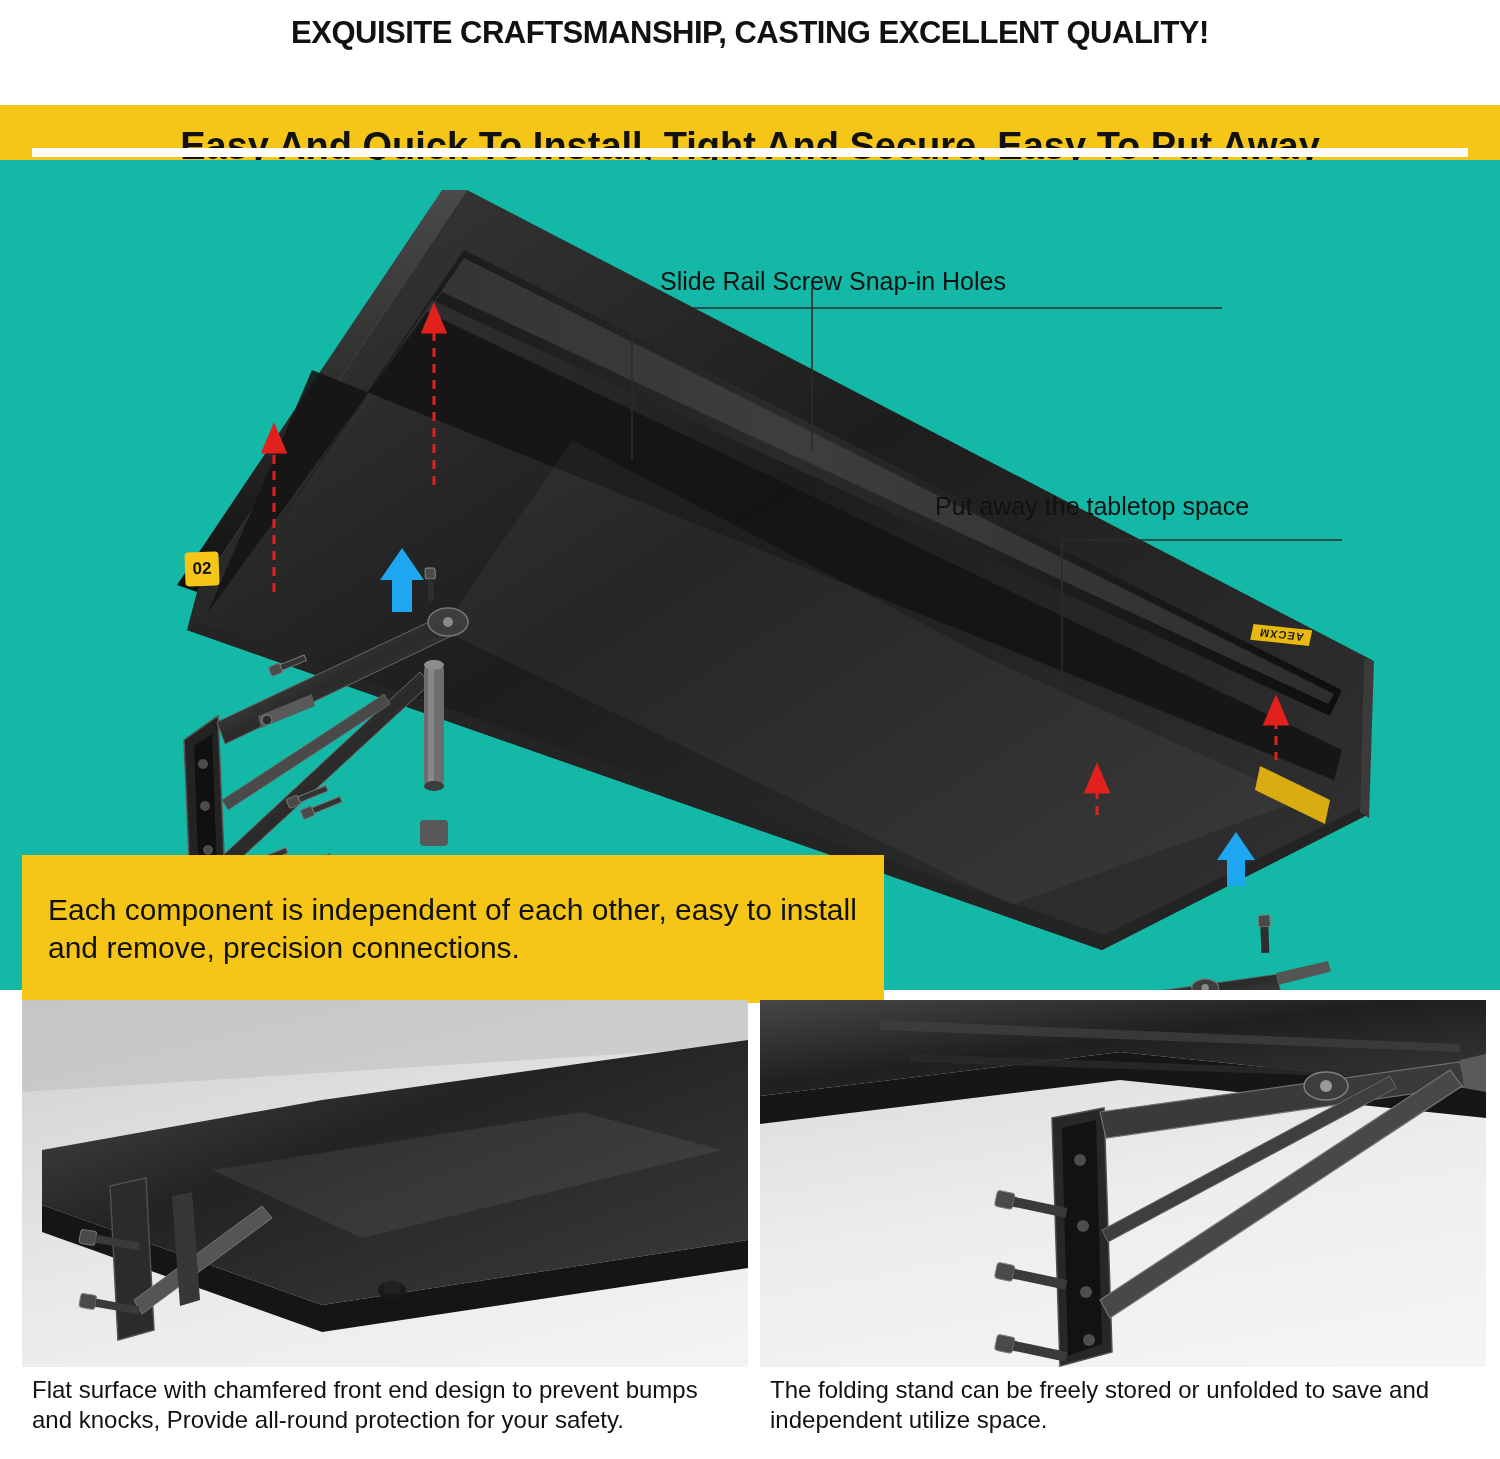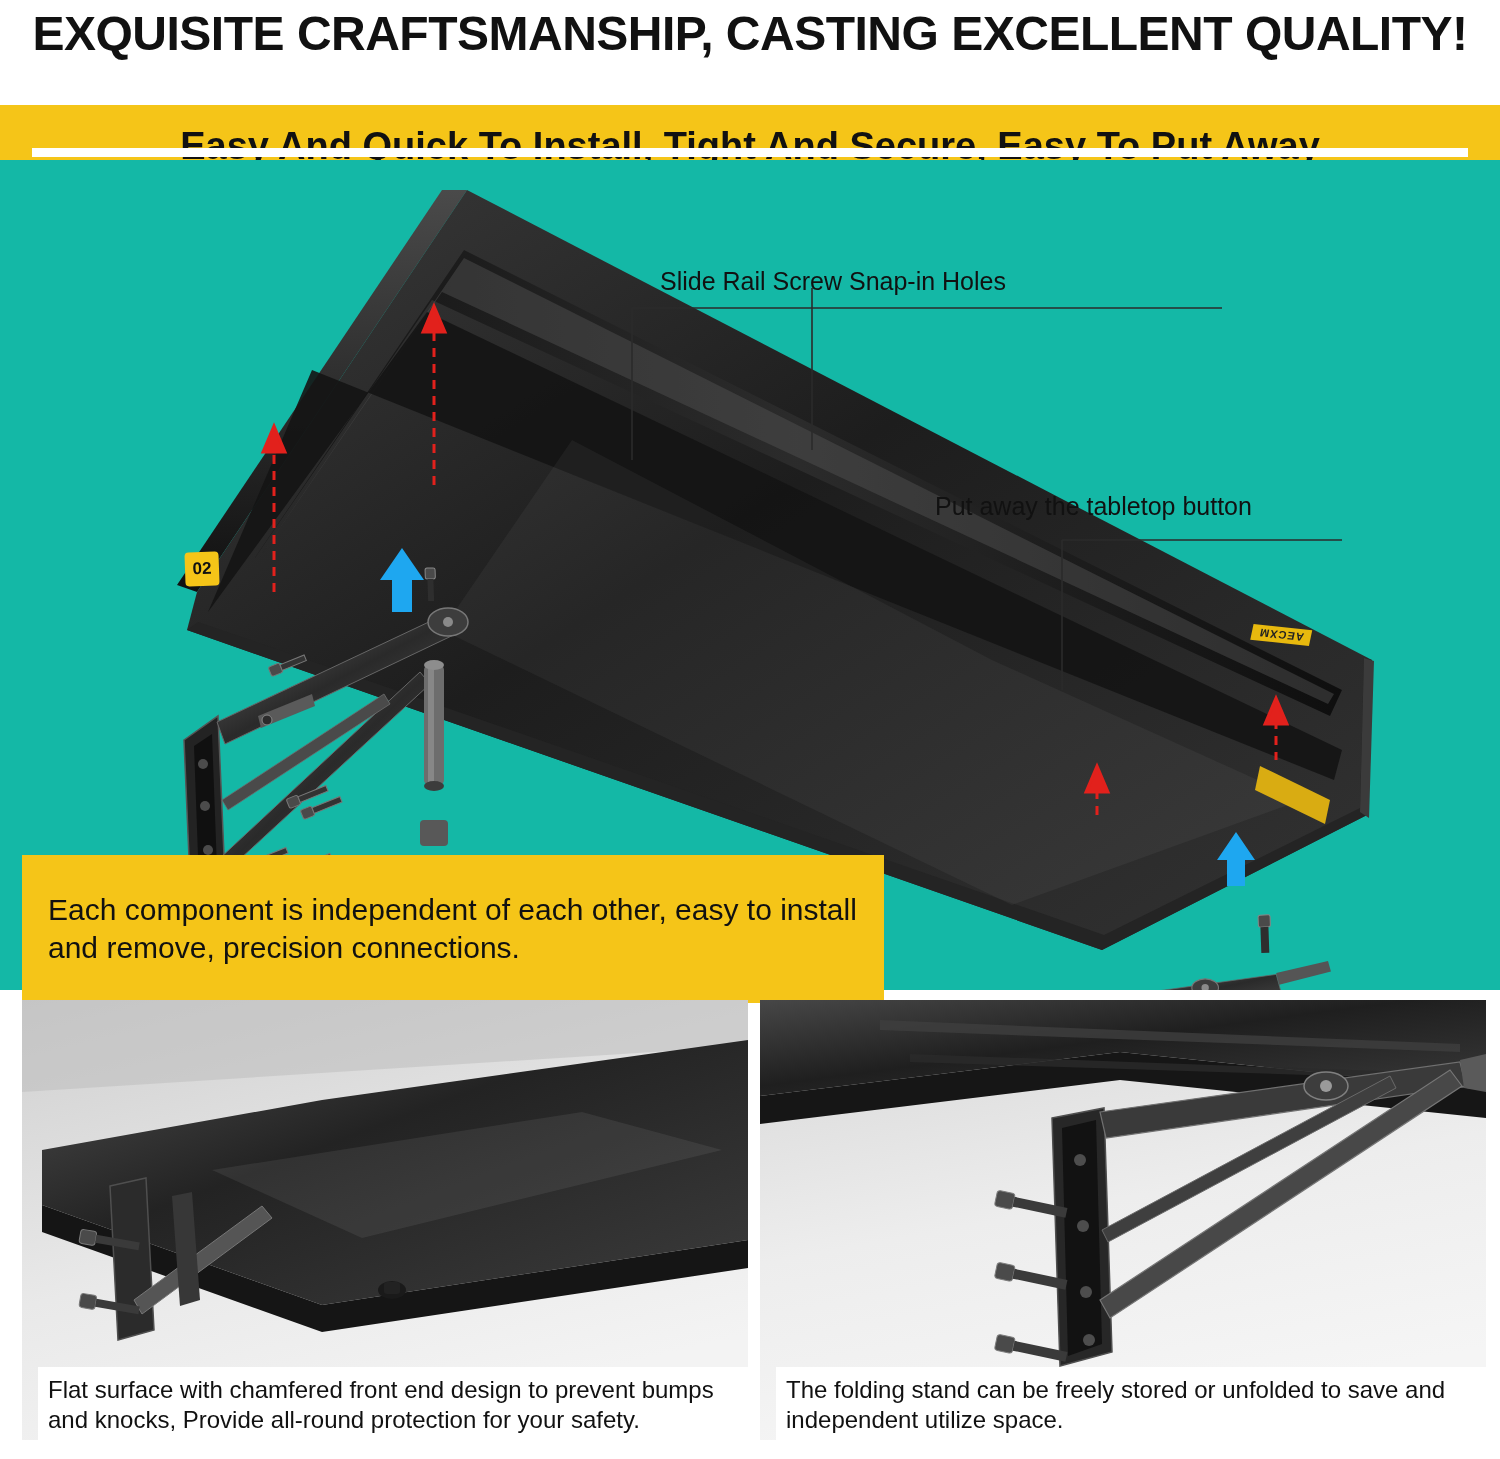--- a/index.html
+++ b/index.html
@@ -9,21 +9,21 @@
     font-family:"Liberation Sans", sans-serif;
     overflow:hidden;
     position:relative;
   }
   .page{position:relative;width:1500px;height:1459px;}
 
   
   .headline{
     position:absolute;left:0;top:0;width:1500px;height:66px;
     display:flex;align-items:center;justify-content:center;
-    font-size:48px;font-weight:bold;letter-spacing:-0.5px;color:#111;
+    font-size:31px;font-weight:bold;letter-spacing:-0.5px;color:#111;
     white-space:nowrap;
   }
   .subband{
     position:absolute;left:0;top:66px;width:1500px;height:82px;
     background:#F5C518;
     display:flex;align-items:center;justify-content:center;margin-top:39px;
   }
   .subband .txt{
     font-size:38px;font-weight:bold;color:#111;white-space:nowrap;
   }
@@ -77,21 +77,21 @@
 
   
   .panel{
     position:absolute;top:1000px;width:726px;height:440px;
     overflow:hidden;background:#efefef;
   }
   .panel.left{left:22px;}
   .panel.right{left:760px;}
 
   .panel-caption{
-    position:absolute;left:16px;bottom:0;width:100%;
+    position:absolute;left:0;bottom:0;width:100%;
     background:#ffffff;
     padding:8px 10px 6px 10px;
     box-sizing:border-box;
     font-size:24px;line-height:1.22;color:#111;
   }
   .panel-photo{position:absolute;inset:0;}
 </style>
 </head>
 <body>
 
@@ -258,21 +258,21 @@
         <path d="M620,148 L620,300"></path>
         <path d="M620,148 L1210,148"></path>
         <path d="M800,128 L800,290"></path>
         <path d="M1050,380 L1050,530"></path>
         <path d="M1050,380 L1330,380"></path>
       </g>
     </svg>
 
     
     <div class="callout" style="left:660px;top:107px;">Slide Rail Screw Snap-in Holes</div>
-    <div class="callout" style="left:935px;top:332px;">Put away the tabletop button</div>
+    <div class="callout" style="left:935px;top:332px;">Put away the tabletop space</div>
 
     
     <div class="badge" style="left:185px;top:392px;">02</div>
 
     
     <div class="brandtag" style="left:1252px;top:467px;">AECXM</div>
   </div>
 
   <div class="quotebox">
     <div class="qtxt">Each component is independent of each other, easy to install and remove, precision connections.</div>

